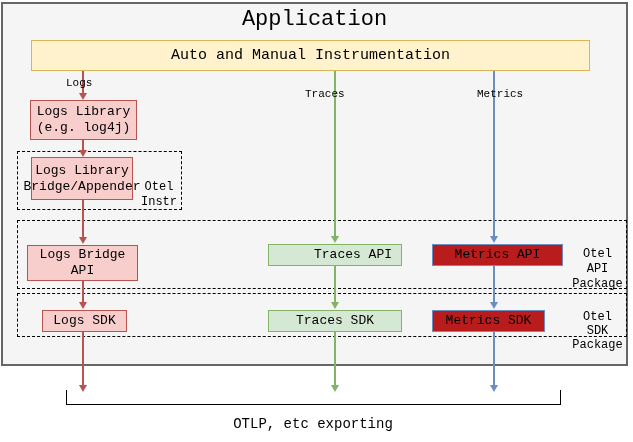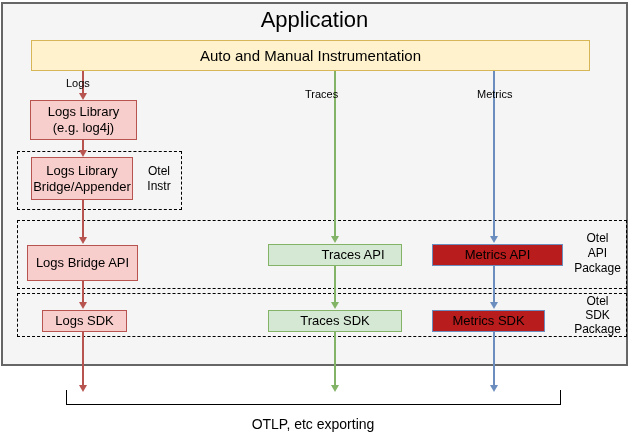--- a/index.html
+++ b/index.html
@@ -1,21 +1,21 @@
 <!DOCTYPE html>
 <html><head>
 <meta charset="utf-8">
 <style>
   html,body{margin:0;padding:0;background:#ffffff;}
   .stage{
     position:relative;width:633px;height:442px;
     font-family:"Liberation Sans",sans-serif;color:#000;
     overflow:hidden;background:#fff;
   }
-  .abs{position:absolute;box-sizing:border-box;}
+  .abs{position:absolute;box-sizing:border-box;font-family:Liberation Mono, monospace;}
   .app-box{
     left:1px;top:2px;width:627px;height:364px;
     background:#f5f5f5;border:2px solid #666666;
   }
   .app-title{
     left:1px;top:8px;width:627px;text-align:center;
     font-size:22px;line-height:24px;
   }
   .bar{
     display:flex;align-items:center;justify-content:center;
@@ -27,21 +27,21 @@
   }
   .node{
     display:flex;flex-direction:column;align-items:center;justify-content:center;
     text-align:center;font-size:13px;line-height:16px;
   }
   .pink{background:#f8cecc;border:1px solid #b85450;}
   .green{background:#d5e8d4;border:1px solid #82b366;}
   .blue{background:#b91c1c;border:1px solid #6c8ebf;}
   .dashed-group{border:1px dashed #000;background:transparent;}
   .small-label{font-size:11px;line-height:13px;}
-  .group-label{font-size:12px;line-height:15px;text-align:center;}
+  .group-label{font-size:12px;line-height:15px;text-align:center;margin-top:16px;}
   .vline{width:2px;}
   .vline.red{background:#b85450;}
   .vline.grn{background:#82b366;}
   .vline.blu{background:#6c8ebf;}
   .ahead{
     width:0;height:0;
     border-left:4px solid transparent;border-right:4px solid transparent;
   }
   .ahead.red{border-top:7px solid #b85450;}
   .ahead.grn{border-top:7px solid #82b366;}

